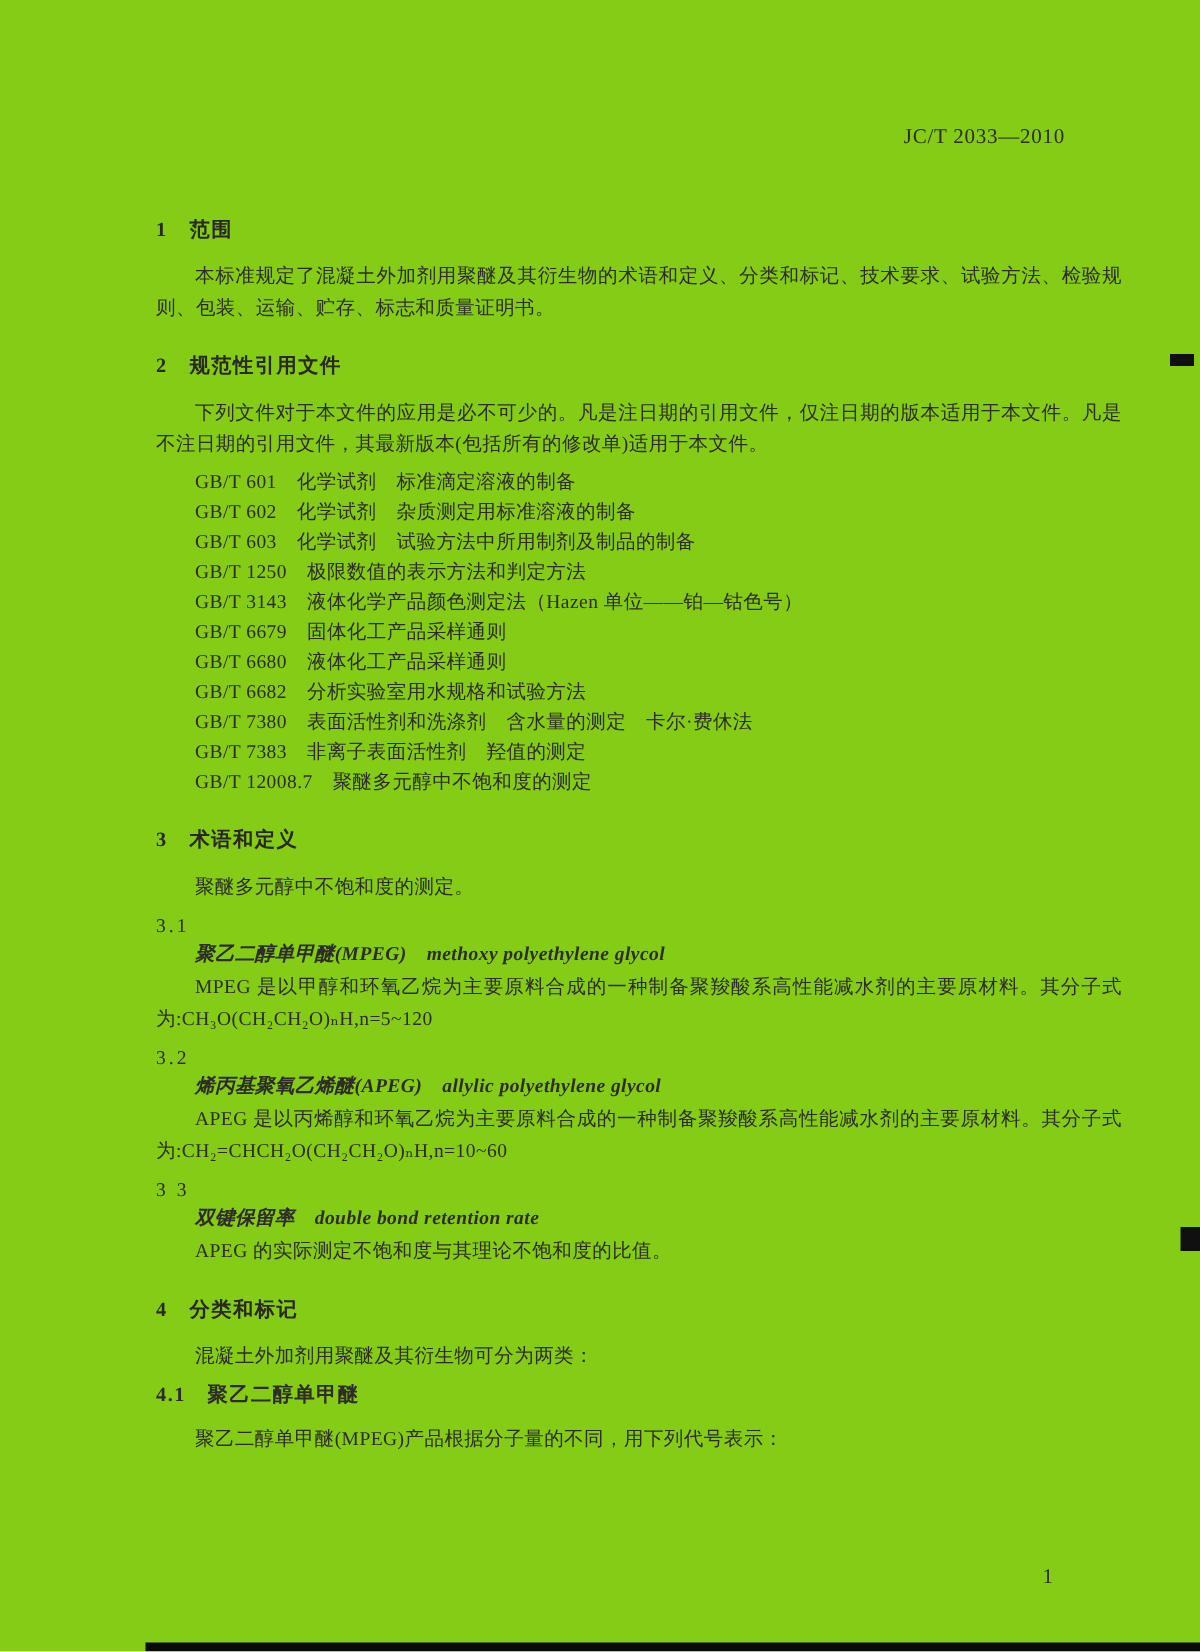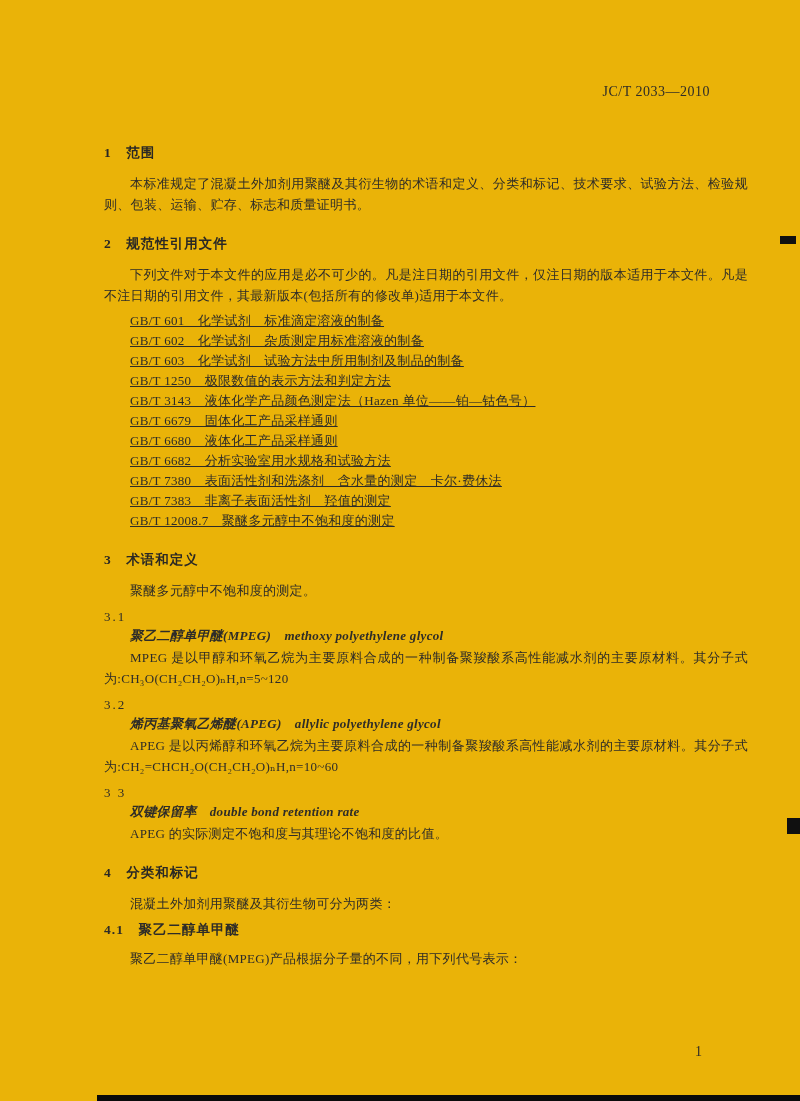--- a/index.html
+++ b/index.html
@@ -1,20 +1,20 @@
 <!DOCTYPE html>
 <html><head>
 <meta charset="utf-8">
 <style>
   html, body { margin: 0; padding: 0; background: #ffffff; }
   .page {
     position: relative;
     width: 800px;
     height: 1101px;
-    background: #eab308;
+    background: #84cc16;
     color: #2e2c28;
     font-family: "Liberation Serif", "DejaVu Serif", serif;
     overflow: hidden;
   }
   .header-code {
     margin: 84px 90px 0 0;
     text-align: right;
     font-size: 14px;
     letter-spacing: 0.5px;
   }
@@ -42,21 +42,20 @@
     margin: 11px 0 0 0;
     line-height: 21px;
     text-indent: 2em;
     text-align: justify;
     letter-spacing: 0.3px;
   }
   .refs {
     margin: 5px 0 0 2em;
     line-height: 20px;
     letter-spacing: 0.3px;
-    text-decoration: underline;
   }
   .ref { white-space: nowrap; }
   .term-block { margin: 0; }
   .term-num {
     margin-top: 8px;
     letter-spacing: 2px;
   }
   .term-name {
     margin-top: 2px;
     text-indent: 2em;

